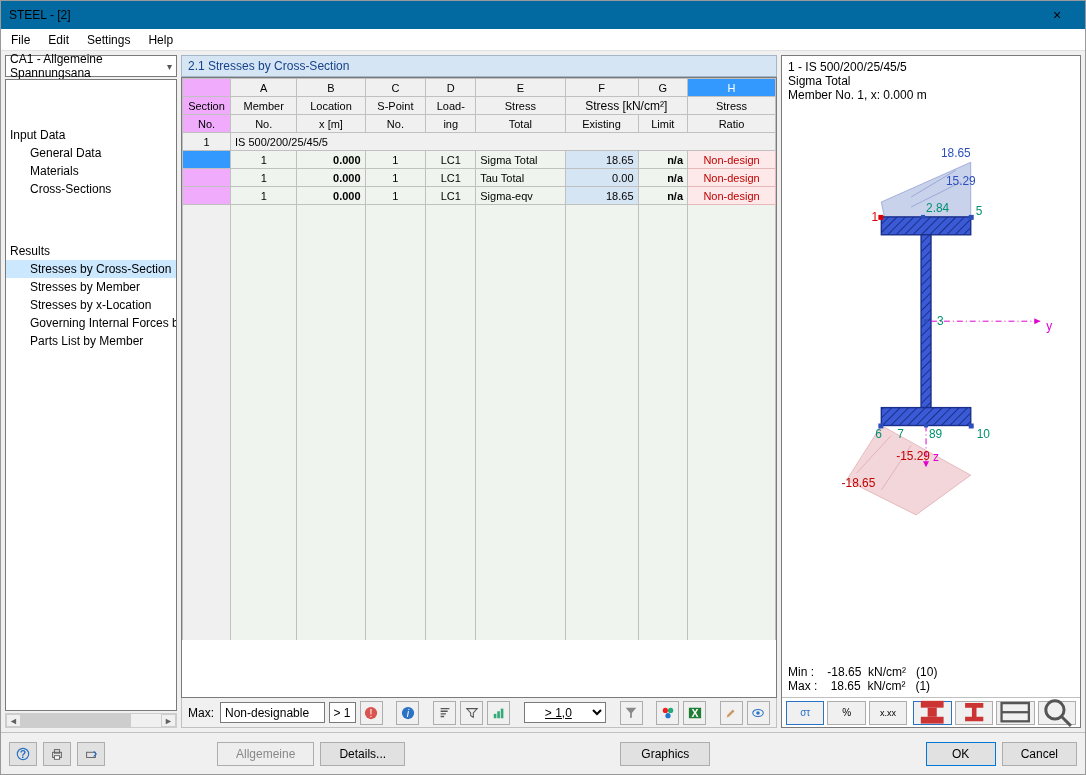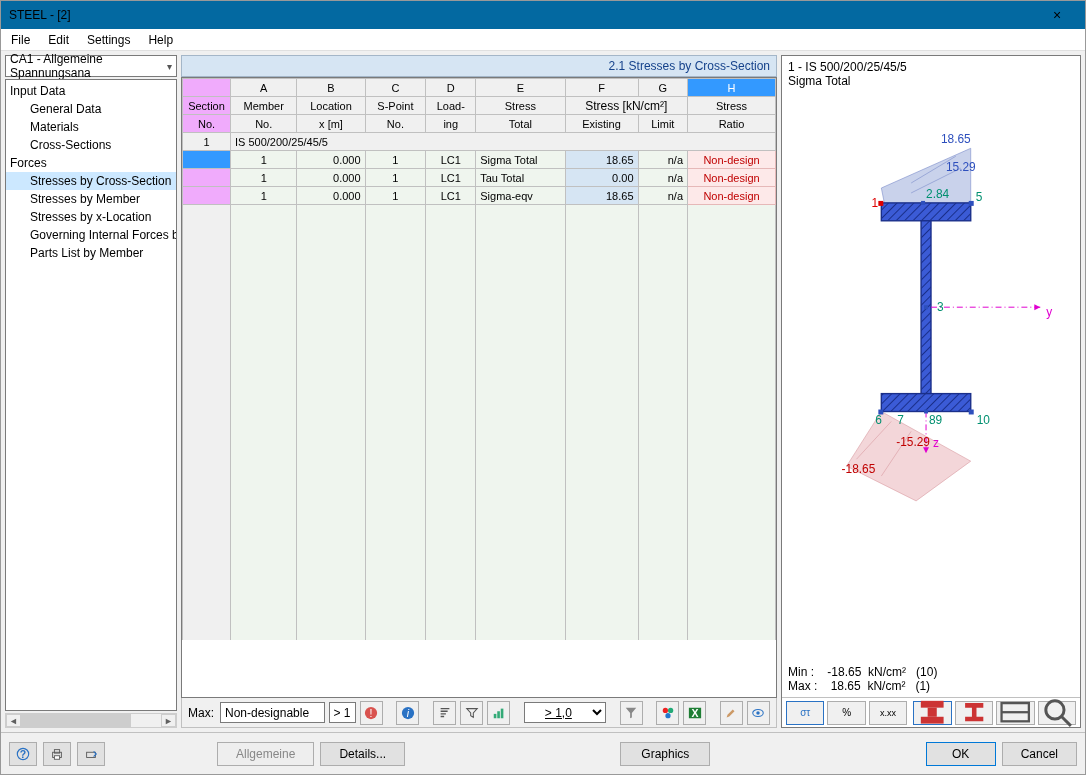--- a/index.html
+++ b/index.html
@@ -14,42 +14,42 @@
 .menubar { height: 22px; background: #fff; display: flex; align-items: center; padding: 0 2px; gap: 2px; border-bottom: 1px solid #e0e0e0; }
 .menubar .mi { padding: 2px 8px; cursor: pointer; }
 
 
 .main { flex: 1; display: flex; padding: 4px; gap: 4px; background: #f0f0f0; }
 .sidebar { width: 172px; display: flex; flex-direction: column; gap: 2px; }
 .selector { background: #fff; border: 1px solid #7a7a7a; height: 22px; padding: 0 4px; display: flex; align-items: center; justify-content: space-between; }
 .selector .chev { font-size: 10px; color: #555; }
 .tree { flex: 1; background: #fff; border: 1px solid #7a7a7a; overflow-y: auto; padding: 2px 0; }
 .tree .node { padding: 2px 4px 2px 12px; white-space: nowrap; cursor: pointer; }
-.tree .root { padding-left: 4px; }
+.tree .root { padding-left: 4px; margin-top: 44px; }
 .tree .child { padding-left: 24px; }
 .tree .selected { background: #cce8ff; }
 .scrollbar { height: 15px; background: #f0f0f0; border: 1px solid #cdcdcd; display: flex; }
 .scrollbar .sb-btn { width: 15px; background: #f0f0f0; border: 1px solid #cdcdcd; text-align: center; font-size: 9px; line-height: 13px; color: #606060; }
 .scrollbar .track { flex: 1; position: relative; }
 .scrollbar .thumb { position: absolute; top: 0; bottom: 0; left: 0; width: 110px; background: #cdcdcd; }
 
 
 .center { flex: 1; display: flex; flex-direction: column; gap: 0; min-width: 0; }
-.panel-title { background: #d6e5f3; border: 1px solid #a4b6c8; border-bottom: 1px solid #a4b6c8; padding: 3px 6px; color: #15428b; text-align: right; }
+.panel-title { background: #d6e5f3; border: 1px solid #a4b6c8; border-bottom: 1px solid #a4b6c8; padding: 3px 6px; color: #15428b; }
 .table-wrap { flex: 1; background: #fff; border: 1px solid #7a7a7a; overflow: auto; }
 table.grid { border-collapse: collapse; width: 100%; }
 table.grid th, table.grid td { border: 1px solid #c0c0c0; padding: 1px 4px; font-size: 11px; height: 18px; white-space: nowrap; }
 table.grid th { background: #f0f0f0; font-weight: normal; text-align: center; }
 table.grid th.sel { background: #3399ff; color: #fff; }
 table.grid td { background: #eff5ee; }
 table.grid .rowhead { background: #f0abfc; text-align: center; width: 48px; }
 table.grid .rowhead.sel { background: #3399ff; }
 table.grid .group td { background: #f0f0f0; font-weight: normal; }
 table.grid .c { text-align: center; }
-table.grid .r { text-align: right; }
+table.grid .r { text-align: right; font-weight: bold; }
 table.grid .ndes { color: #c00000; text-align: center; background: #fde9e9; border: 1px solid #e6b8b8; }
 table.grid .stresscell { background: #d6e5f3; text-align: right; }
 table.grid .empty-body td { background: #eff5ee; height: 435px; border-left: 1px solid #c0c0c0; border-right: 1px solid #c0c0c0; border-top: none; border-bottom: none; }
 
 
 .tabletools { height: 30px; background: #f0f0f0; border: 1px solid #c0c0c0; border-top: none; display: flex; align-items: center; padding: 0 6px; gap: 4px; }
 .tabletools .lbl { margin-right: 2px; }
 .tabletools .txt { background: #fff; border: 1px solid #7a7a7a; height: 21px; padding: 0 4px; display: inline-flex; align-items: center; }
 .tabletools .btn { width: 24px; height: 24px; background: #f0f0f0; border: 1px solid #adadad; display: inline-flex; align-items: center; justify-content: center; cursor: pointer; }
 .tabletools .btn svg { width: 14px; height: 14px; }
@@ -98,21 +98,21 @@
   <div class="sidebar">
     <div class="selector">
       <span>CA1 - Allgemeine Spannungsana</span>
       <span class="chev">▾</span>
     </div>
     <div class="tree">
       <div class="node root">Input Data</div>
       <div class="node child">General Data</div>
       <div class="node child">Materials</div>
       <div class="node child">Cross-Sections</div>
-      <div class="node root">Forces</div>
+      <div class="node root">Results</div>
       <div class="node child selected">Stresses by Cross-Section</div>
       <div class="node child">Stresses by Member</div>
       <div class="node child">Stresses by x-Location</div>
       <div class="node child">Governing Internal Forces by M</div>
       <div class="node child">Parts List by Member</div>
     </div>
     <div class="scrollbar">
       <div class="sb-btn">◄</div>
       <div class="track">
           <div class="thumb"></div>
@@ -282,20 +282,21 @@
             <circle cx="8" cy="8" r="2" fill="#2a72c4"></circle>
           </svg>
         </span>
     </div>
   </div>
 
   <div class="preview">
     <div class="info">
       <div>1 - IS 500/200/25/45/5</div>
       <div>Sigma Total</div>
+      <div>Member No. 1, x: 0.000 m</div>
     </div>
     <div class="canvas">
       <svg class="cs-svg" viewBox="0 0 300 430">
         <defs>
           <pattern id="hatch" width="6" height="6" patternUnits="userSpaceOnUse" patternTransform="rotate(45)">
             <rect width="6" height="6" fill="#3b5bd6"></rect>
             <line x1="0" y1="0" x2="0" y2="6" stroke="#1a2f8a" stroke-width="2"></line>
           </pattern>
         </defs>
 

